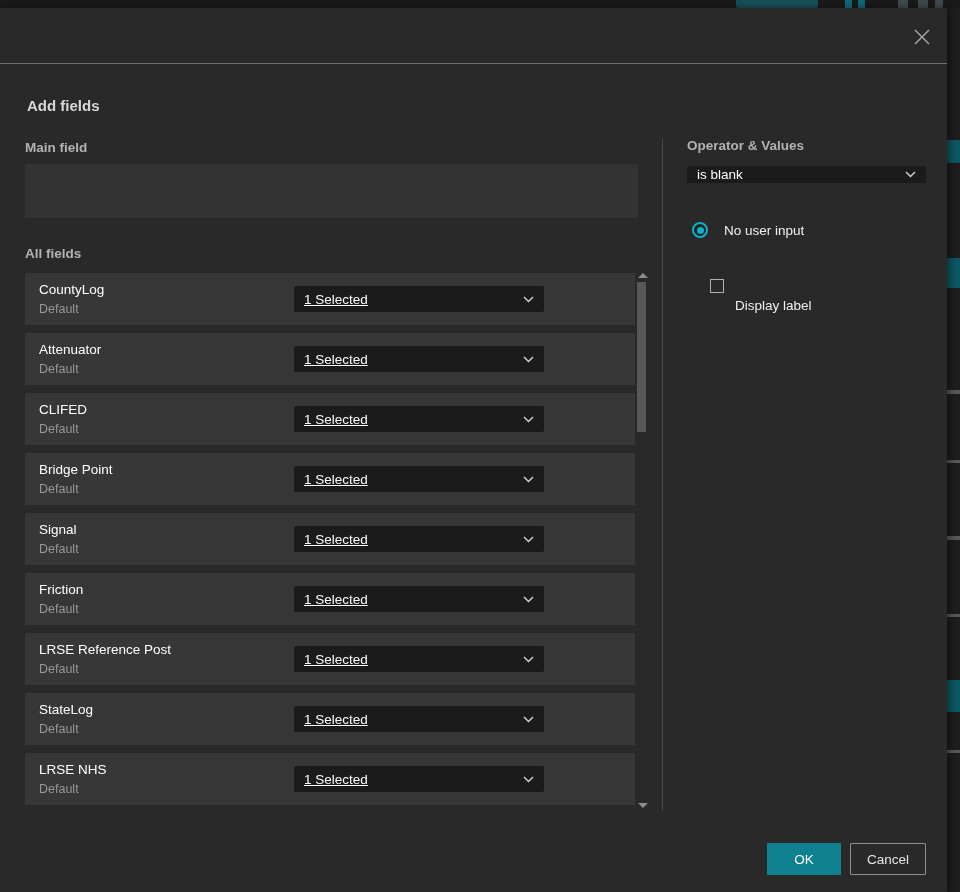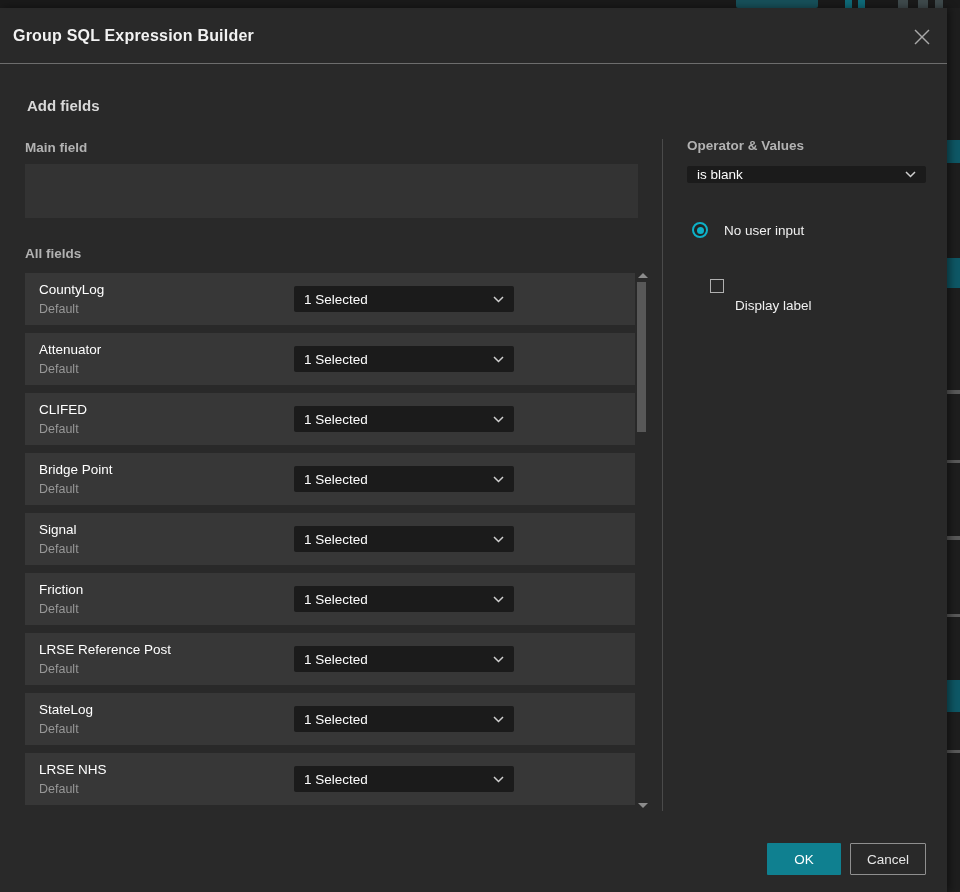--- a/index.html
+++ b/index.html
@@ -87,21 +87,21 @@
     background:#373737;
   }
   .row-name {
     position:absolute; left:14px; top:9px;
     font-size:13.5px; color:#ffffff;
   }
   .row-sub {
     position:absolute; left:14px; top:29px;
     font-size:12.5px; color:#979797;
   }
-  .row-select { left:269px; top:13px; width:220px; height:26px; }
+  .row-select { left:269px; top:13px; width:250px; height:26px;text-decoration:underline; }
 
   
   .scroll-up, .scroll-down {
     position:absolute; left:638px; width:0; height:0;
     border-left:5px solid transparent; border-right:5px solid transparent;
     cursor:pointer;
   }
   .scroll-up   { top:265px; border-bottom:5px solid #8c8c8c; }
   .scroll-down { top:795px; border-top:5px solid #8c8c8c; }
   .scroll-thumb {
@@ -161,21 +161,20 @@
   <div class="sliver mark" style="top:382px; height:4px;"></div>
   <div class="sliver mark" style="top:452px; height:3px;"></div>
   <div class="sliver mark" style="top:528px; height:4px;"></div>
   <div class="sliver mark" style="top:606px; height:3px;"></div>
   <div class="sliver teal" style="top:672px; height:32px;"></div>
   <div class="sliver mark" style="top:742px; height:3px;"></div>
 </div>
 
 <div class="dialog">
 
-  <div class="dialog-title">Group SQL Expression Builder</div>
 
   <div class="close-btn">
     <svg width="18" height="18" viewBox="0 0 18 18">
       <line x1="2" y1="2" x2="16" y2="16" stroke="#a8a8a8" stroke-width="1.4"></line>
       <line x1="16" y1="2" x2="2" y2="16" stroke="#a8a8a8" stroke-width="1.4"></line>
     </svg>
   </div>
 
   <div class="title-divider"></div>
 

